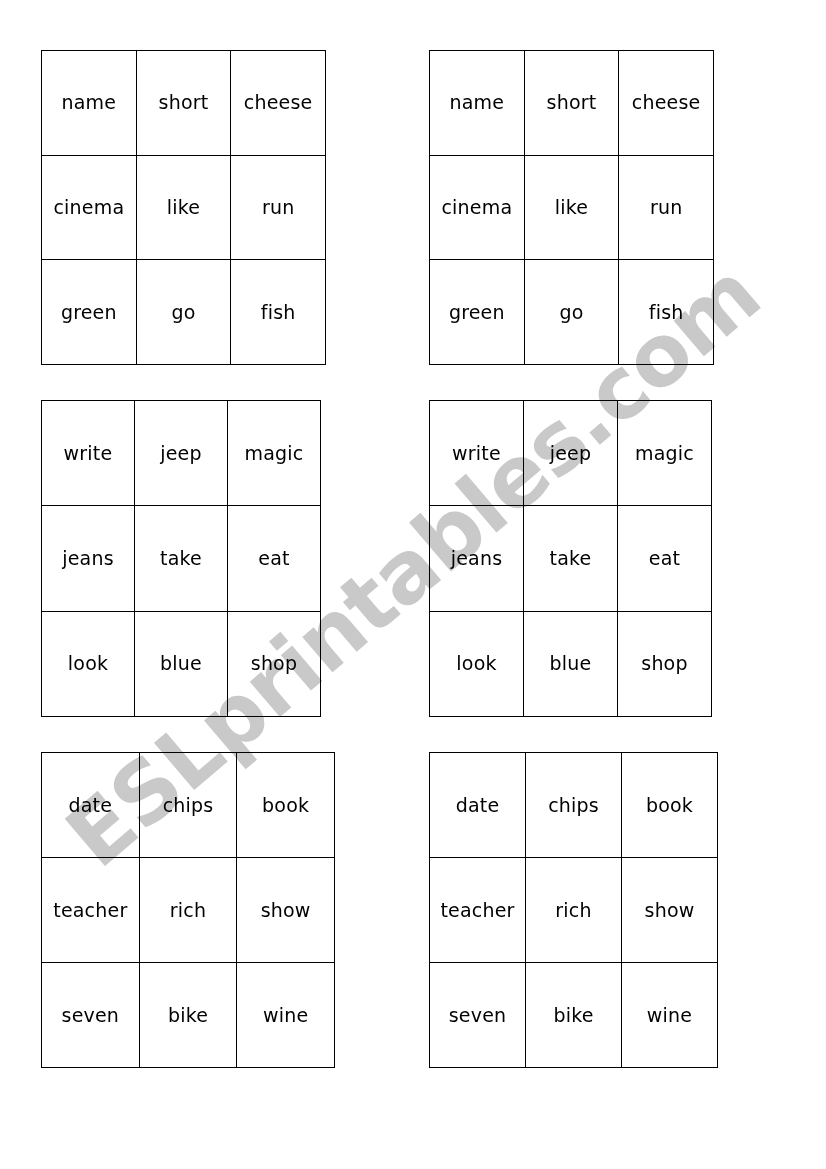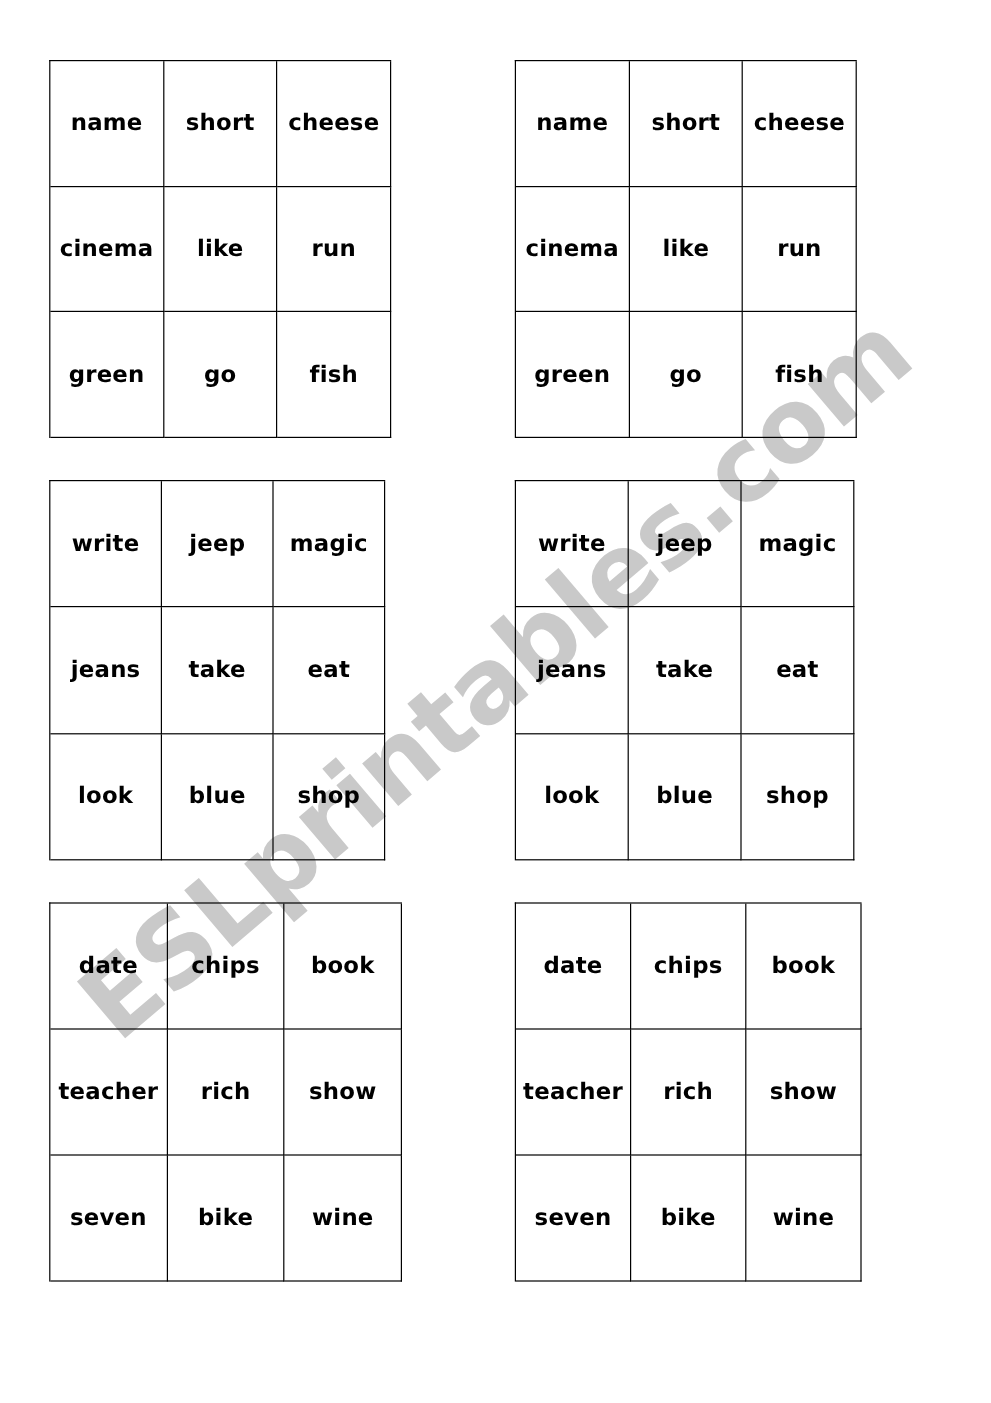--- a/index.html
+++ b/index.html
@@ -68,21 +68,20 @@
     overflow: hidden;
   }
   .cell-text {
     font-family: "DejaVu Sans", sans-serif;
     font-size: 19px;
     color: #000000;
     line-height: 1.1;
     text-align: center;
     white-space: nowrap;
     letter-spacing: 0.2px;
-    font-weight: bold;
   }
 
   
   #card-0 { left: 41px;  top: 50px;   width: 285px; height: 315px; }
   #card-1 { left: 429px; top: 50px;   width: 285px; height: 315px; }
   #card-2 { left: 41px;  top: 400px;  width: 280px; height: 317px; }
   #card-3 { left: 429px; top: 400px;  width: 283px; height: 317px; }
   #card-4 { left: 41px;  top: 752px;  width: 294px; height: 316px; }
   #card-5 { left: 429px; top: 752px;  width: 289px; height: 316px; }
 </style>

